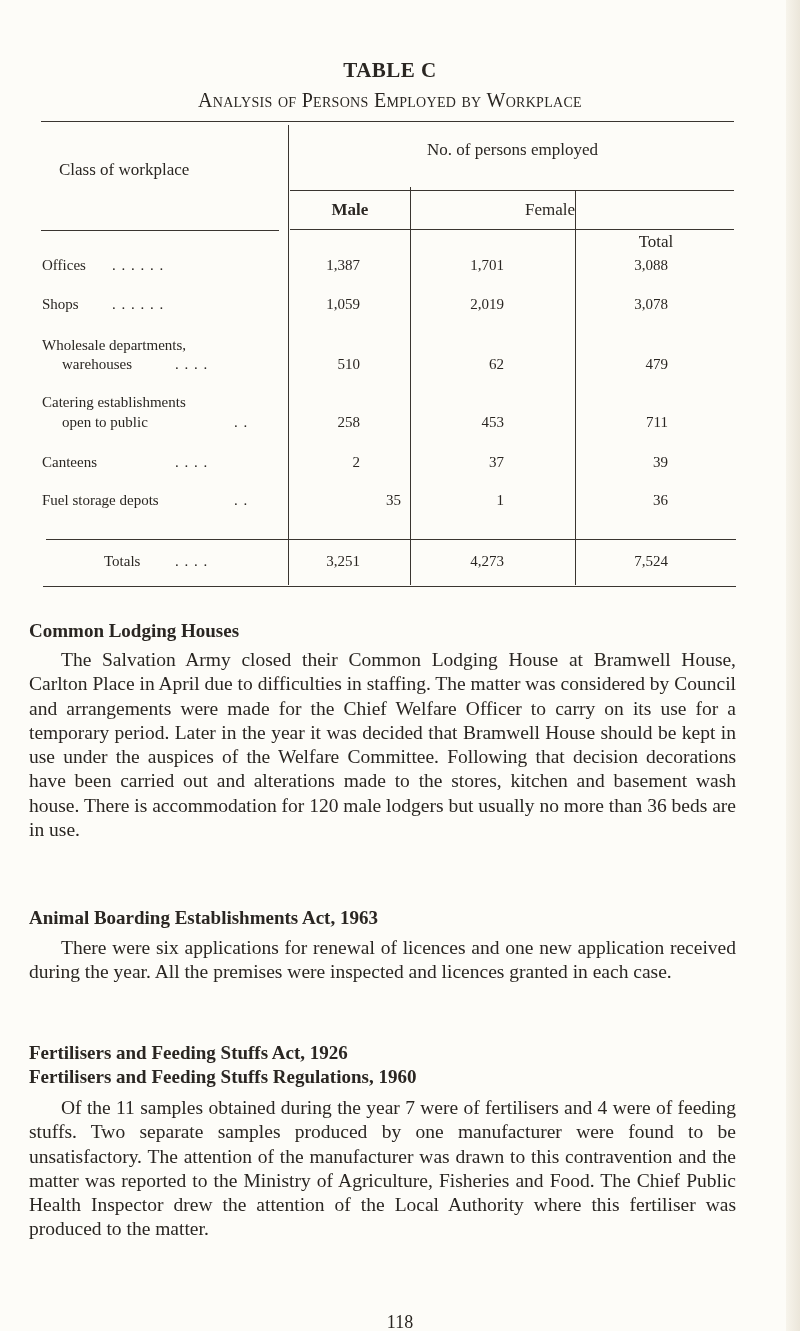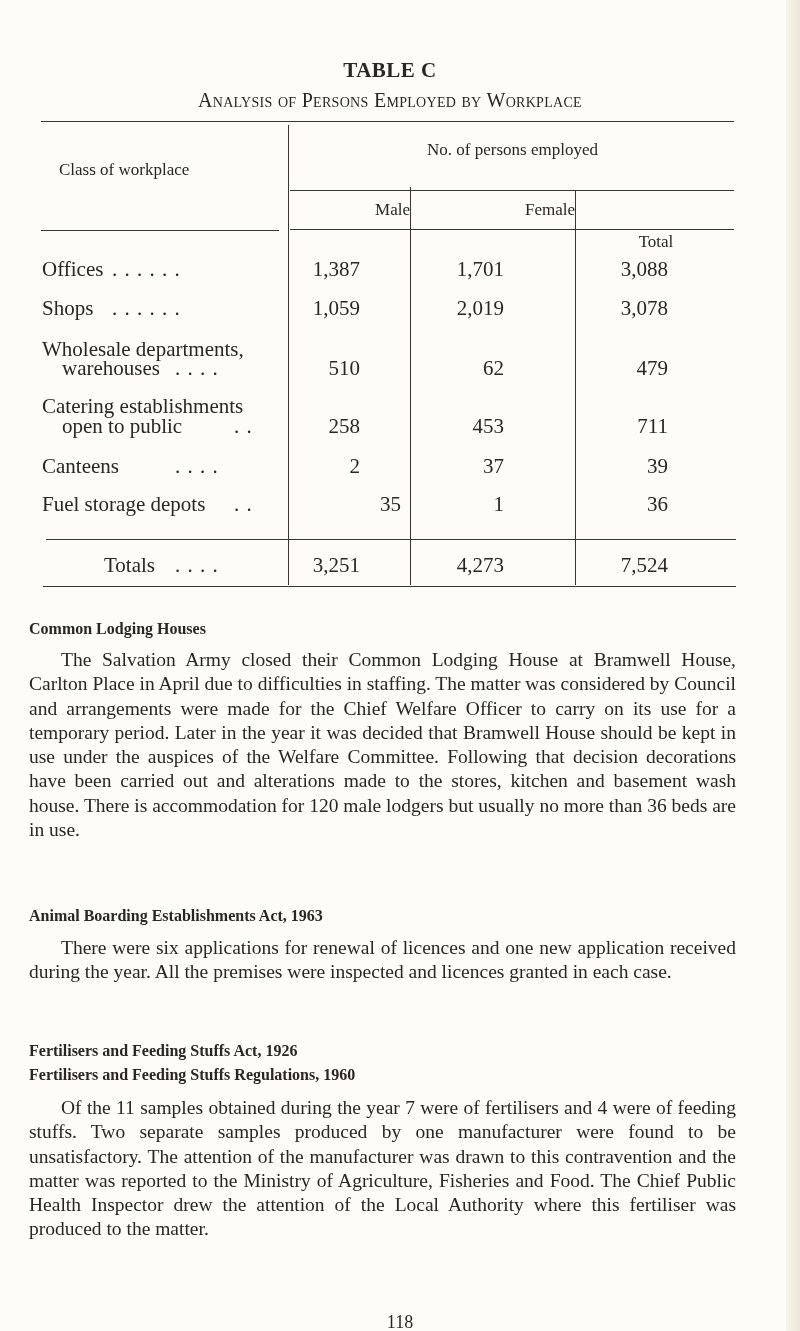--- a/index.html
+++ b/index.html
@@ -18,25 +18,25 @@
   .table-title {
     position: absolute; top: 58px; left: 0; width: 780px;
     text-align: center; font-weight: bold; font-size: 21px; letter-spacing: 0.5px;
   }
   .table-subtitle {
     position: absolute; top: 89px; left: 0; width: 780px;
     text-align: center; font-size: 20px; font-variant: small-caps; letter-spacing: 0.3px;
   }
   .rule { position: absolute; background: #3a3530; height: 1px; }
   .vline { position: absolute; background: #3a3530; width: 1px; }
-  .cell { position: absolute; font-size: 21px; white-space: nowrap; }
+  .cell { position: absolute; font-size: 15px; white-space: nowrap; }
   .hdr { font-size: 17px; }
   .num { text-align: right; }
   .section-head {
-    position: absolute; left: 29px; font-weight: bold; font-size: 16px;
+    position: absolute; left: 29px; font-weight: bold; font-size: 19px;
   }
   .para {
     position: absolute; left: 29px; width: 707px;
     font-size: 19.5px; line-height: 24.3px; text-align: justify;
     text-indent: 32px; margin: 0;
   }
   .page-num {
     position: absolute; top: 1312px; left: 0; width: 800px;
     text-align: center; font-size: 18px;
   }
@@ -57,21 +57,21 @@
     <div class="rule" style="top:229px;left:290px;width:444px;"></div>
     <div class="rule" style="top:539px;left:46px;width:690px;"></div>
     <div class="rule" style="top:586px;left:43px;width:693px;"></div>
 
     <div class="vline" style="top:125px;left:288px;height:460px;"></div>
     <div class="vline" style="top:187px;left:410px;height:398px;"></div>
     <div class="vline" style="top:190px;left:575px;height:395px;"></div>
 
     <div class="cell hdr" style="top:160px;left:59px;">Class of workplace</div>
     <div class="cell hdr" style="top:140px;left:290px;width:445px;text-align:center;">No. of persons employed</div>
-    <div class="cell hdr" style="top:200px;left:290px;width:120px;text-align:right;">Male</div>
+    <div class="cell hdr" style="top:200px;left:290px;width:120px;text-align:center;font-weight:bold;">Male</div>
     <div class="cell hdr" style="top:200px;left:411px;width:164px;text-align:right;">Female</div>
     <div class="cell hdr" style="top:200px;left:576px;width:160px;text-align:center;margin-top:32px;">Total</div>
 
     <div>
       <div class="cell" style="top:257px;left:42px;">Offices</div>
       <div class="cell" style="top:257px;left:112px;letter-spacing:1px;">. .      . .      . .</div>
       <div class="cell num" style="top:257px;left:290px;width:70px;">1,387</div>
       <div class="cell num" style="top:257px;left:411px;width:93px;">1,701</div>
       <div class="cell num" style="top:257px;left:576px;width:92px;">3,088</div>
     </div>

